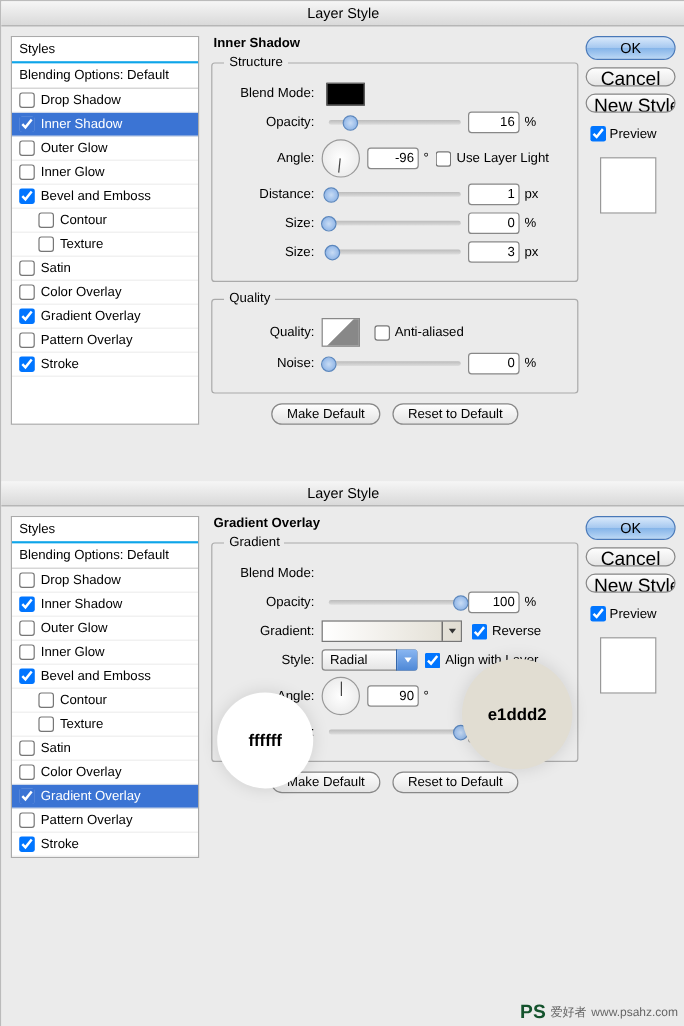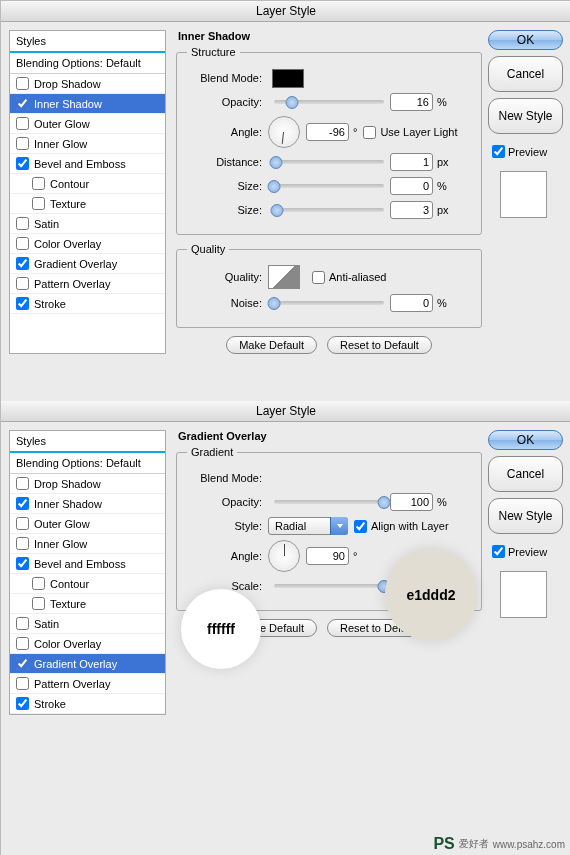--- a/index.html
+++ b/index.html
@@ -30,21 +30,21 @@
 .numfield{width:35px;height:16px;border:1px solid #888;border-radius:3px;text-align:right;padding:0 3px;font-size:11px;font-family:inherit;background:#fff}
 .unit{margin-left:4px}
 .angle-dial{width:30px;height:30px;border:1px solid #999;border-radius:50%;background:radial-gradient(#fff,#e5e5e5);margin-right:6px;position:relative}
 .angle-dial .hand{position:absolute;left:50%;top:50%;width:12px;height:1px;background:#444;transform-origin:0 0}
 .checkbox{margin:0 4px 0 6px}
 .contour-swatch{width:30px;height:22px;border:1px solid #888;background:linear-gradient(135deg,#fff 0 49%,#888 50% 100%);margin-right:6px}
 .pill-btn{border:1px solid #888;border-radius:10px;padding:2px 12px;background:linear-gradient(#fefefe,#e4e4e4);font-size:11px;cursor:pointer;font-family:inherit}
 .btn-row{display:flex;gap:10px;margin-top:4px;justify-content:center}
 .right-buttons{width:75px;display:flex;flex-direction:column;gap:6px;margin-left:6px}
 .aqua-btn{border:1px solid #4878b8;border-radius:11px;height:20px;background:linear-gradient(#d9e9fb,#a7c9f0 48%,#86b5e9 52%,#bcd8f5);font-size:12px;cursor:pointer;font-family:inherit;white-space:nowrap;overflow:hidden}
-.grey-btn{border:1px solid #888;border-radius:11px;height:36px;background:linear-gradient(#fdfdfd,#e6e6e6);font-size:12px;cursor:pointer;font-family:inherit;white-space:nowrap;overflow:hidden}
+.grey-btn{border:1px solid #888;border-radius:11px;height:16px;background:linear-gradient(#fdfdfd,#e6e6e6);font-size:16px;cursor:pointer;font-family:inherit;white-space:nowrap;overflow:hidden}
 .preview-chk{display:flex;align-items:center;margin-top:2px}
 .preview-swatch{width:45px;height:45px;background:#fff;border:1px solid #999;margin-top:4px;margin-left:12px}
 .gradient-bar{width:115px;height:16px;border:1px solid #777;background:linear-gradient(90deg,#fff,#e1ddd2);margin-right:2px;position:relative}
 .grad-drop{width:15px;height:16px;border-left:1px solid #555;position:absolute;right:0;top:0;display:flex;align-items:center;justify-content:center}
 .grad-drop:before{content:"";border-left:3px solid transparent;border-right:3px solid transparent;border-top:4px solid #333}
 .bubble{position:absolute;border-radius:50%;background:#fff;display:flex;align-items:center;justify-content:center;font-weight:bold;font-size:14px;color:#000;box-shadow:0 0 14px rgba(0,0,0,.12)}
 .bubble.tan{background:#e1ddd2}
 .watermark{position:absolute;right:6px;bottom:3px;font-size:10px;color:#666;display:flex;align-items:center;gap:4px}
 .watermark .ps{font-weight:bold;font-size:16px;color:#14532d}
 </style>
@@ -265,20 +265,28 @@
           </div>
           <div class="row">
             <span class="lbl">Opacity:</span>
             <div class="slider">
                 <div class="thumb" style="left:100%"></div>
               </div>
             <input class="numfield" value="100" style="">
             <span class="unit">%</span>
           </div>
           <div class="row">
+            <span class="lbl">Gradient:</span>
+            <div class="gradient-bar">
+                <div class="grad-drop"></div>
+              </div>
+            <input type="checkbox" checked="" class="checkbox" style="">
+            <span>Reverse</span>
+          </div>
+          <div class="row">
             <span class="lbl">Style:</span>
             <span class="sel-wrap"><select class="select" style="width:80px"><option>Radial</option></select><span class="sel-arrow"></span></span>
             <input type="checkbox" checked="" class="checkbox" style="">
             <span>Align with Layer</span>
           </div>
           <div class="row">
             <span class="lbl">Angle:</span>
             <div class="angle-dial">
                 <div class="hand" style="transform:rotate(-90deg)"></div>
               </div>
@@ -306,21 +314,21 @@
         <button class="grey-btn">New Style</button>
         <div class="preview-chk">
             <input type="checkbox" checked="" style="">
             <span>Preview</span>
           </div>
         <div class="preview-swatch"></div>
       </div>
     </div>
   </div>
 
-  <div class="bubble" style="left:180px;top:588px;width:80px;height:80px">ffffff</div>
+  <div class="bubble" style="left:180px;top:576px;width:80px;height:80px">ffffff</div>
   <div class="bubble tan" style="left:384px;top:548px;width:92px;height:92px">e1ddd2</div>
 
   <div class="watermark">
     <span class="ps">PS</span>
     <span>爱好者</span>
     <span>www.psahz.com</span>
   </div>
 </div>
 
 </body></html>

